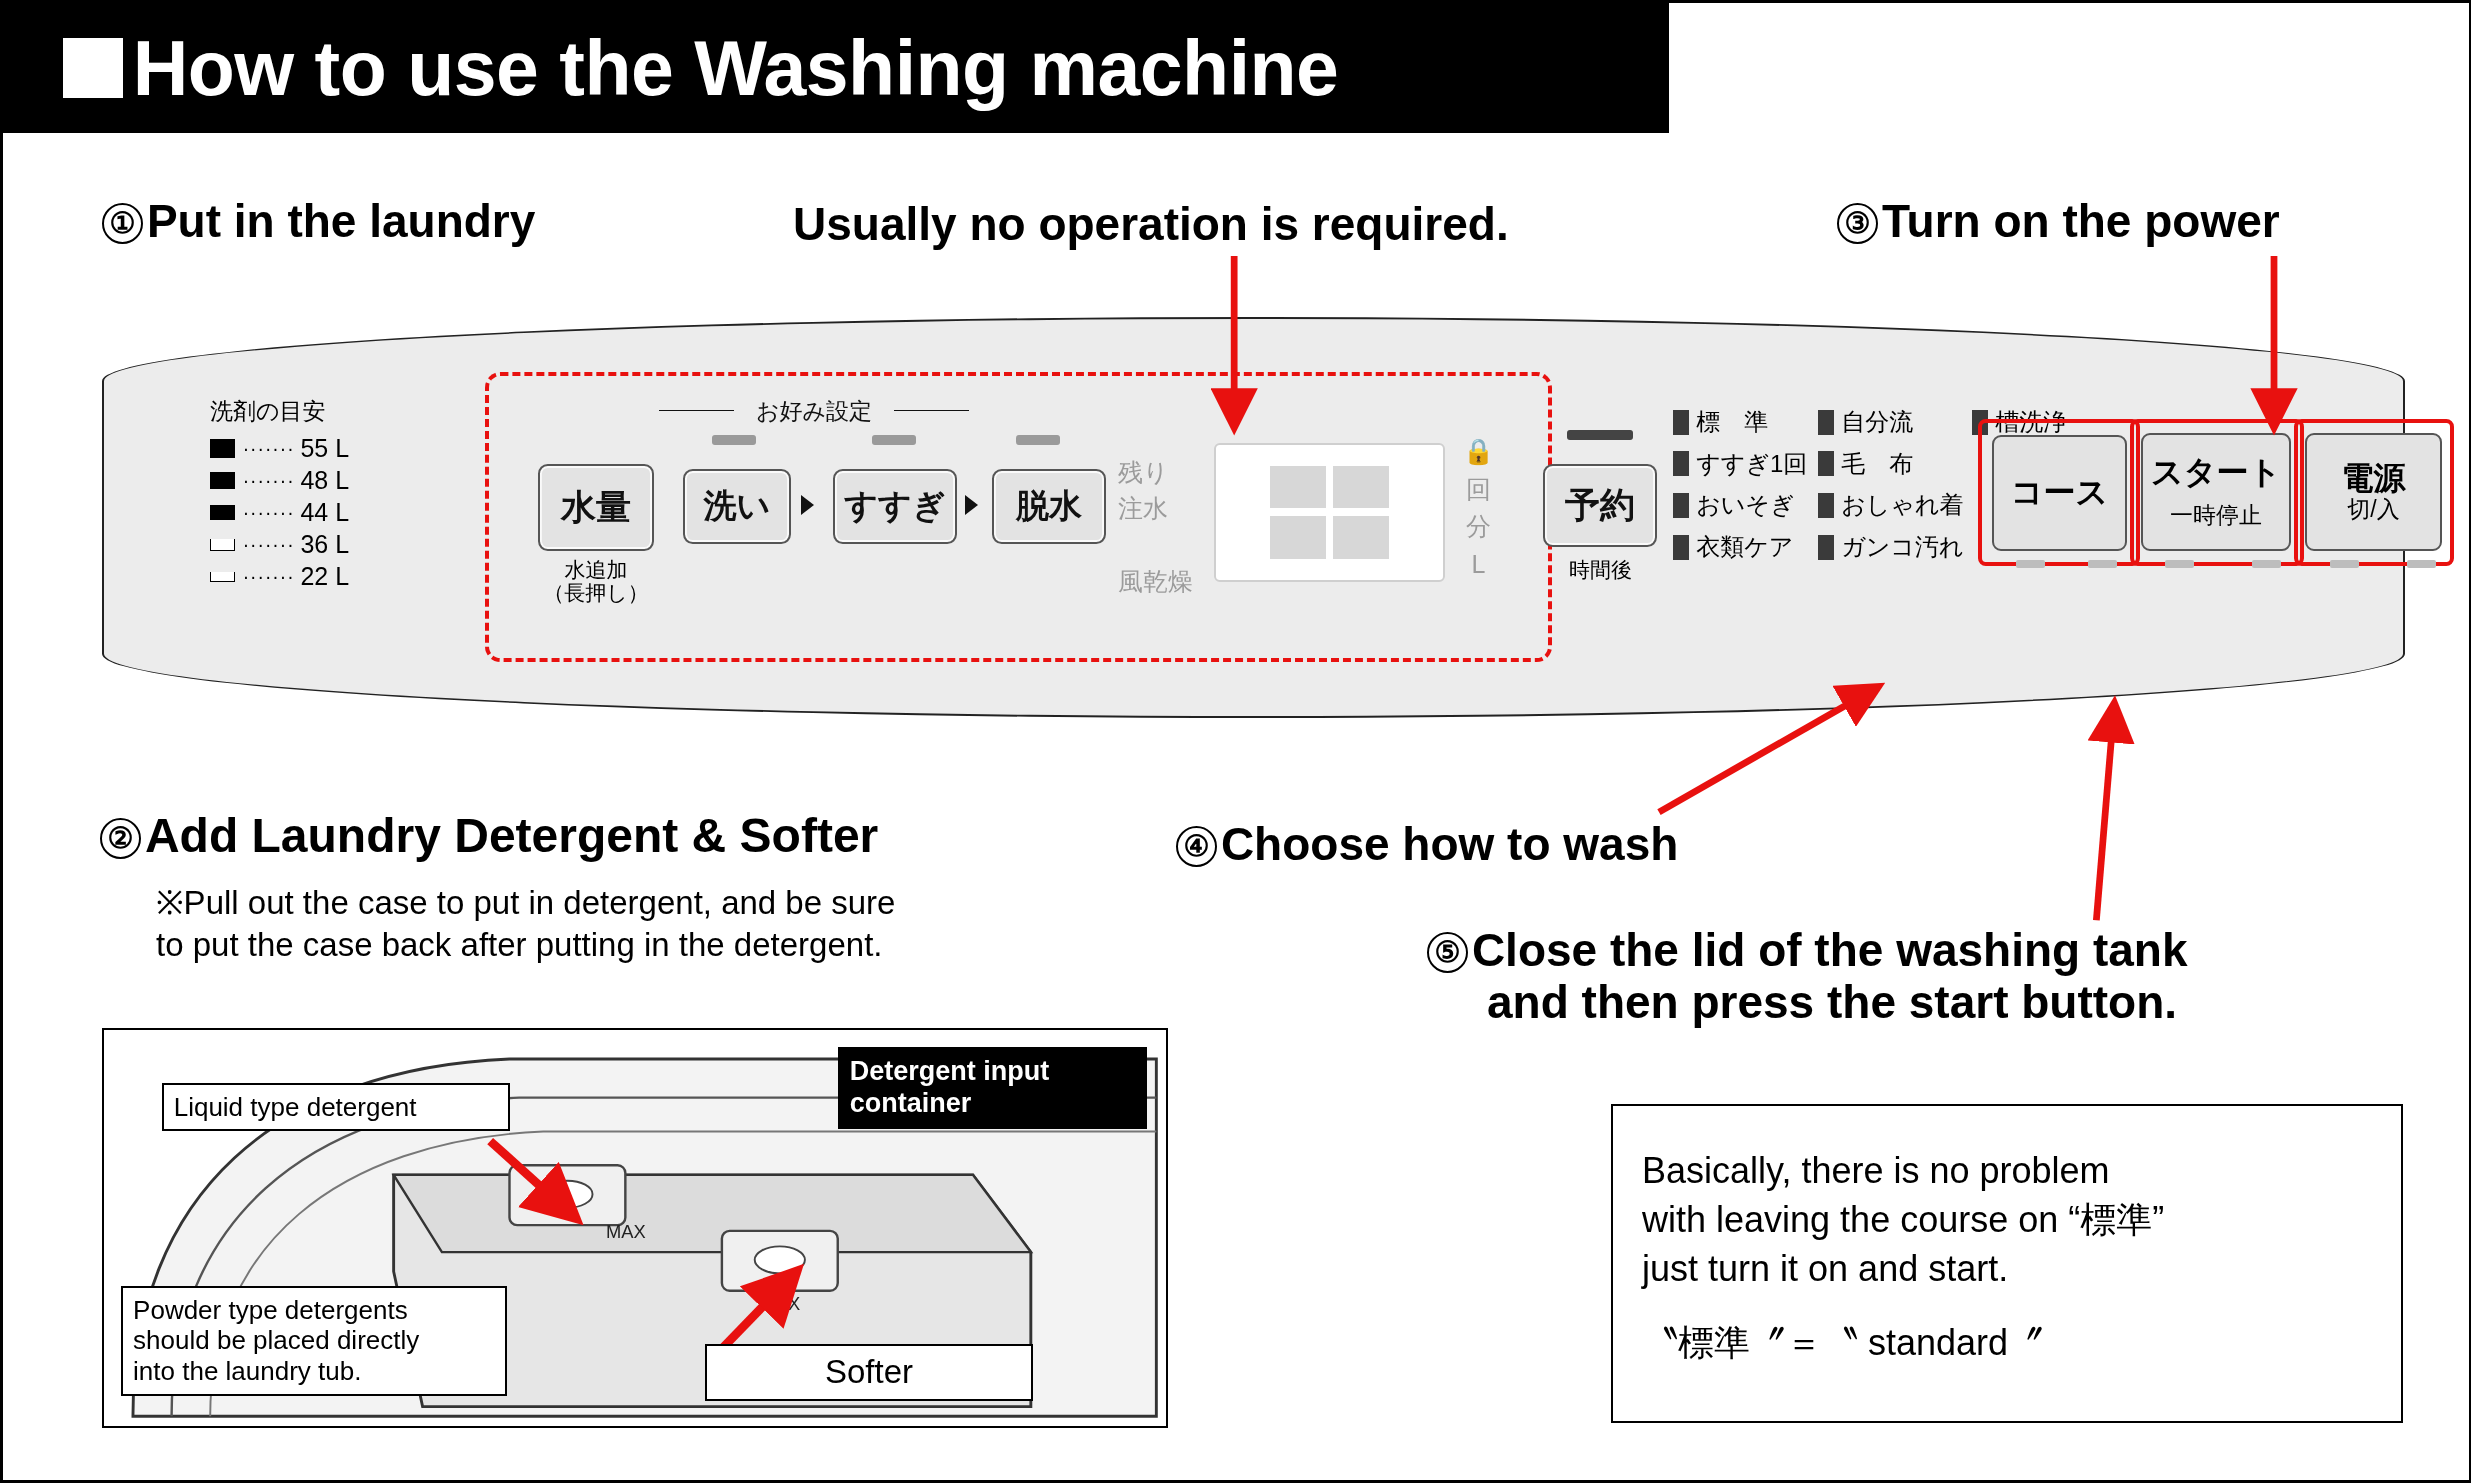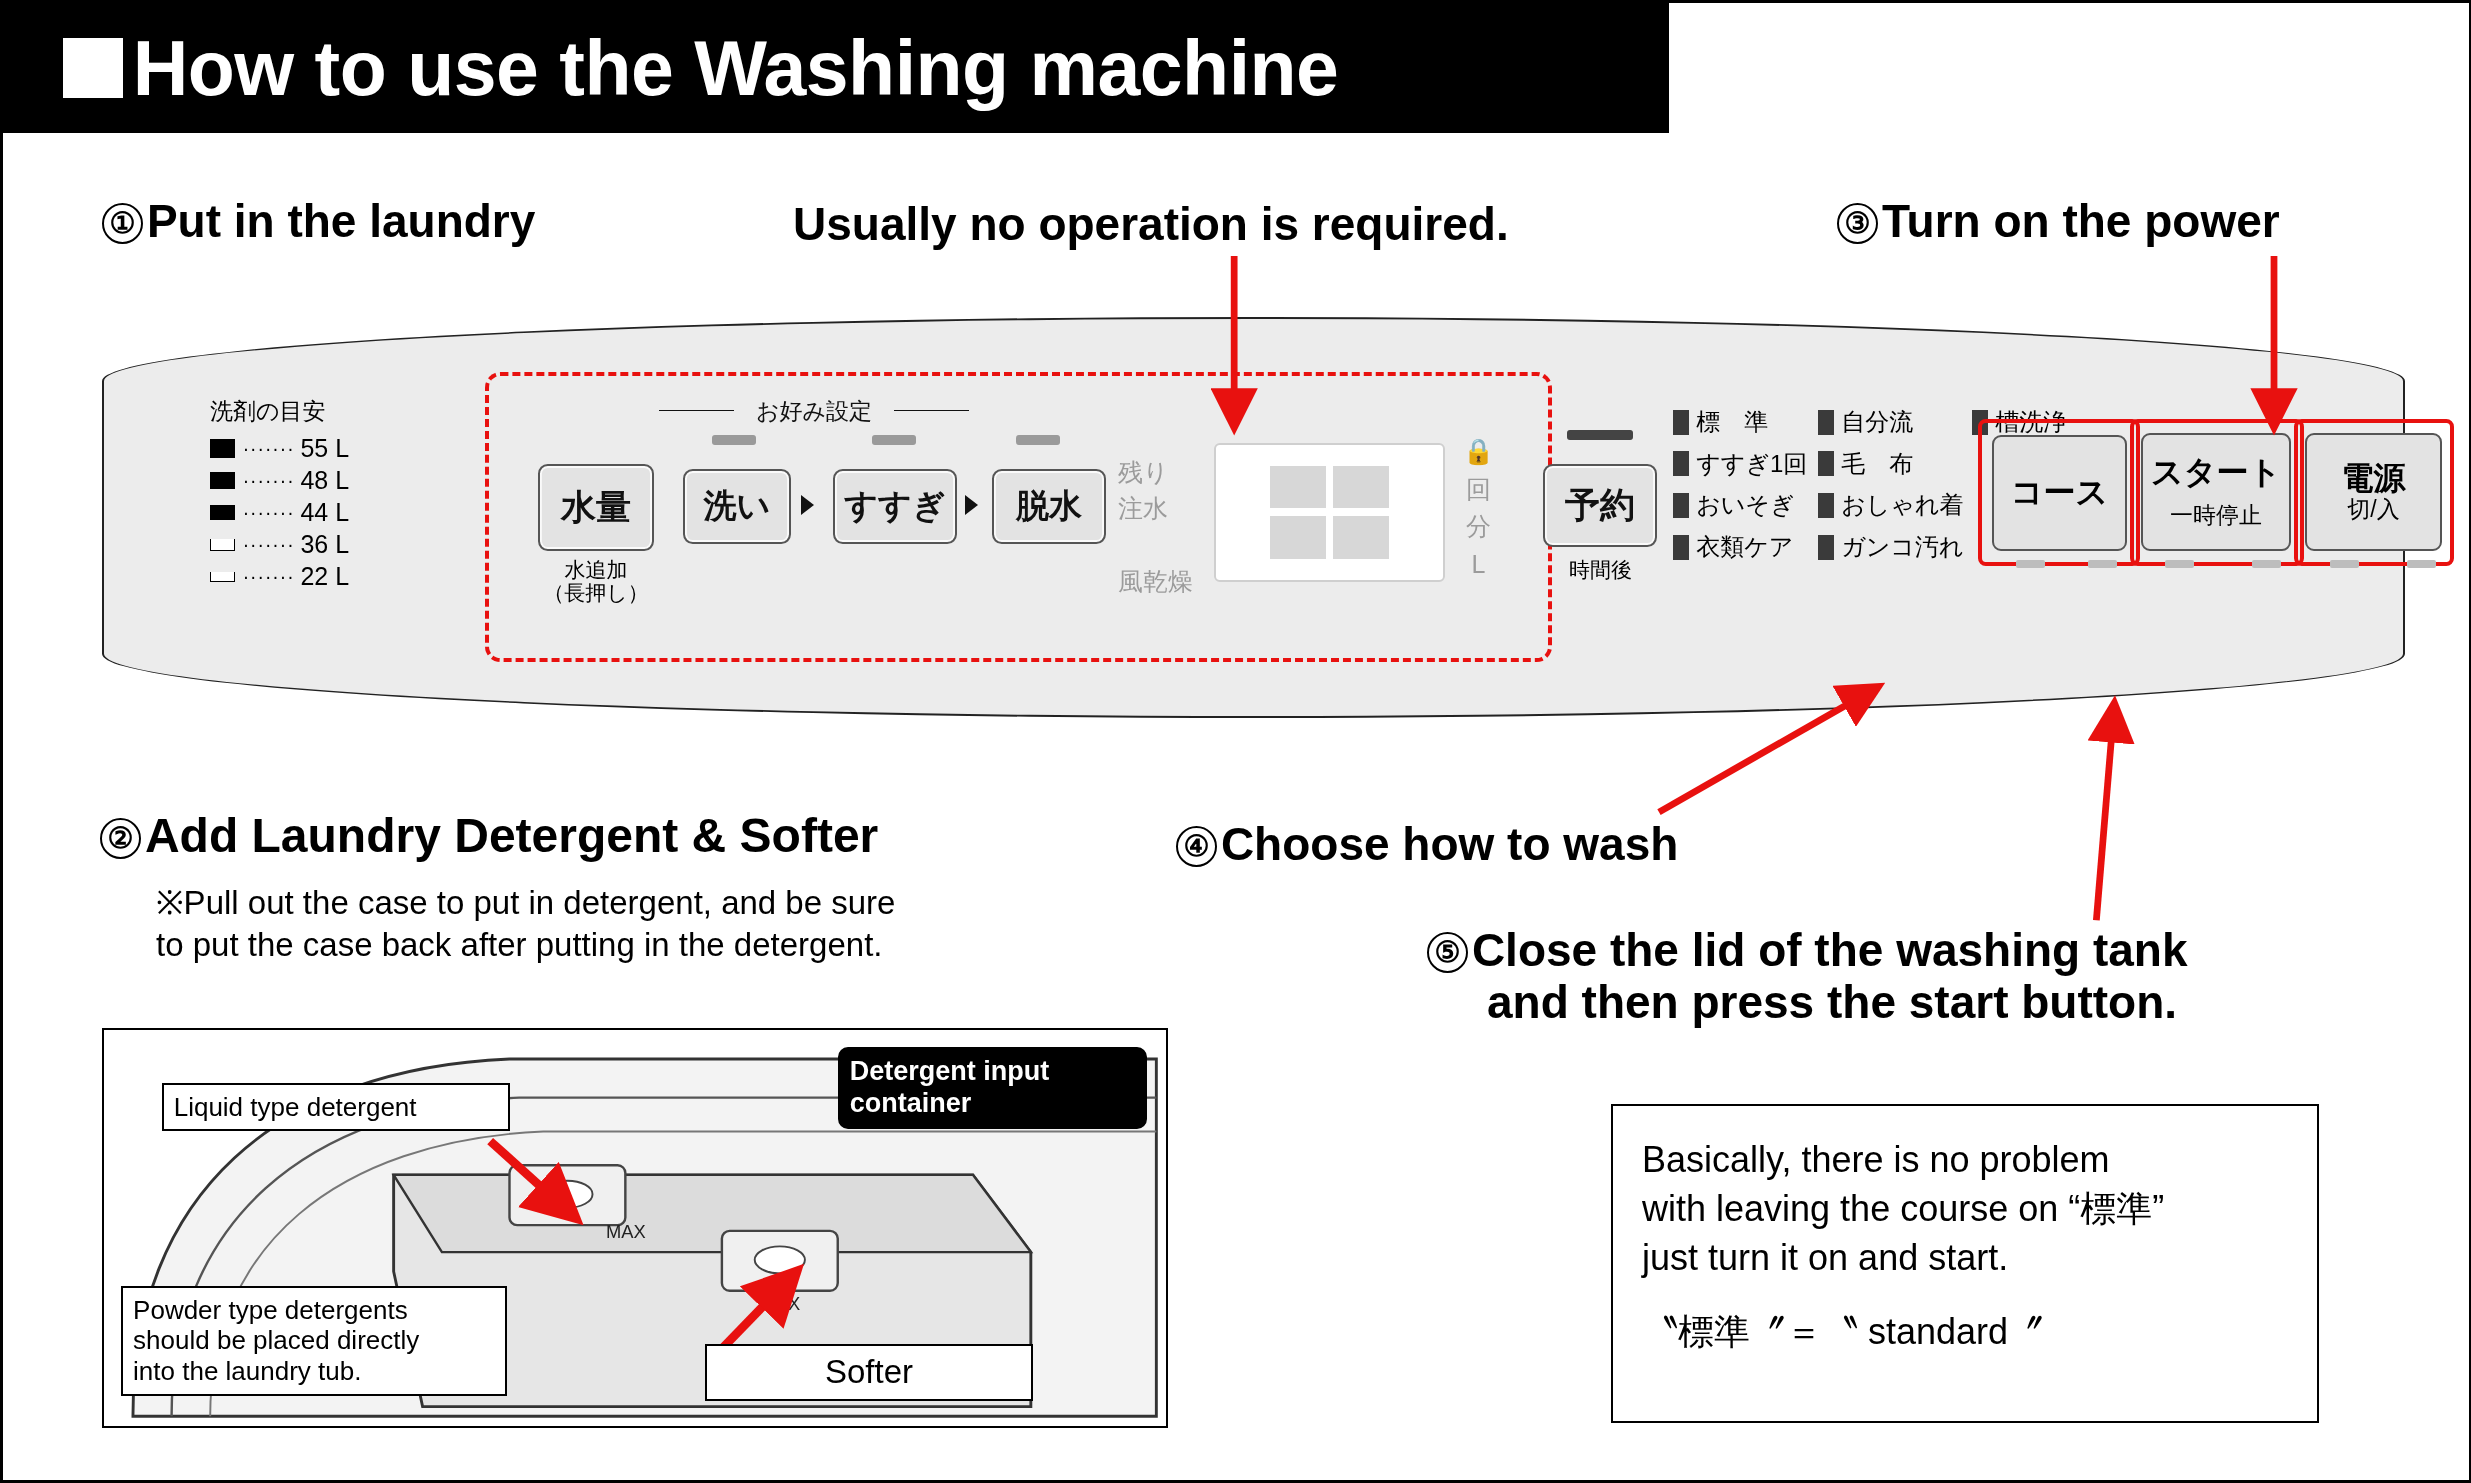--- a/index.html
+++ b/index.html
@@ -314,31 +314,31 @@
     padding: 6.8px 9.7px;
     line-height: 1.18;
     box-sizing: border-box;
   }
   #lbl-liquid { left: 58px; top: 53px; width: 348px; }
   #lbl-powder { left: 17.4px; top: 256px; width: 386px; }
   #lbl-softer { left: 601px; top: 314px; width: 328px; text-align: center; font-size: 33px; }
   #lbl-container {
     left: 734px; top: 17.4px; width: 309px;
     background: #000; color: #fff; font-weight: bold;
-    font-size: 27px; border-color: #000; border-radius: 10px;
+    font-size: 27px; border-color: #000;
   }
 
   
   .notebox {
     position: absolute;
     left: 1608px; top: 1101px;
-    width: 708px; height: 319px;
+    width: 792px; height: 319px;
     border: 2.9px solid #000;
     background: #fff;
-    padding: 30px 29px;
+    padding: 41px 29px;
     box-sizing: border-box;
     font-size: 36px;
     line-height: 1.36;
   }
   .notebox .p2 { margin-top: 25px; }
 </style>
 </head>
 <body>
 
 <div class="page">

